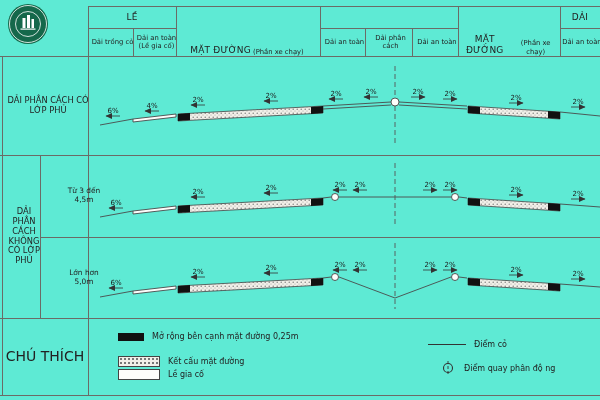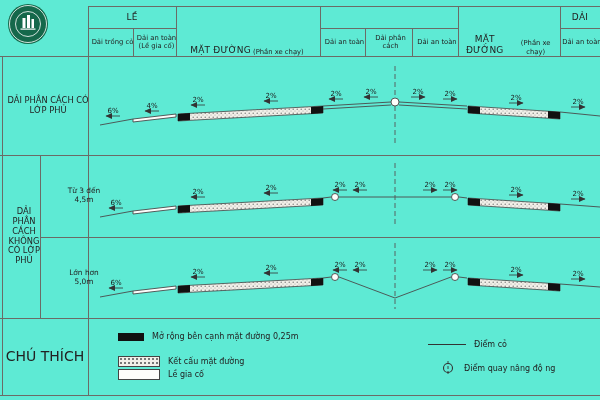--- a/index.html
+++ b/index.html
@@ -321,16 +321,16 @@
   </div>
   <div class="leg-item" style="left:428px;top:340px">
     <div class="sw-line"></div>
     <span>Điểm cỏ</span>
   </div>
   <div class="leg-item" style="left:440px;top:360px">
     <svg width="16" height="16" viewBox="0 0 16 16">
       <line x1="8" y1="1" x2="8" y2="15" stroke="#333" stroke-width="0.9" stroke-dasharray="3,2"></line>
       <circle cx="8" cy="8" r="4.5" fill="none" stroke="#333" stroke-width="1.1"></circle>
     </svg>
-    <span>Điểm quay nâng độ ng</span>
+    <span>Điểm quay phân độ ng</span>
   </div>
 
 </div>
 
 </body></html>

